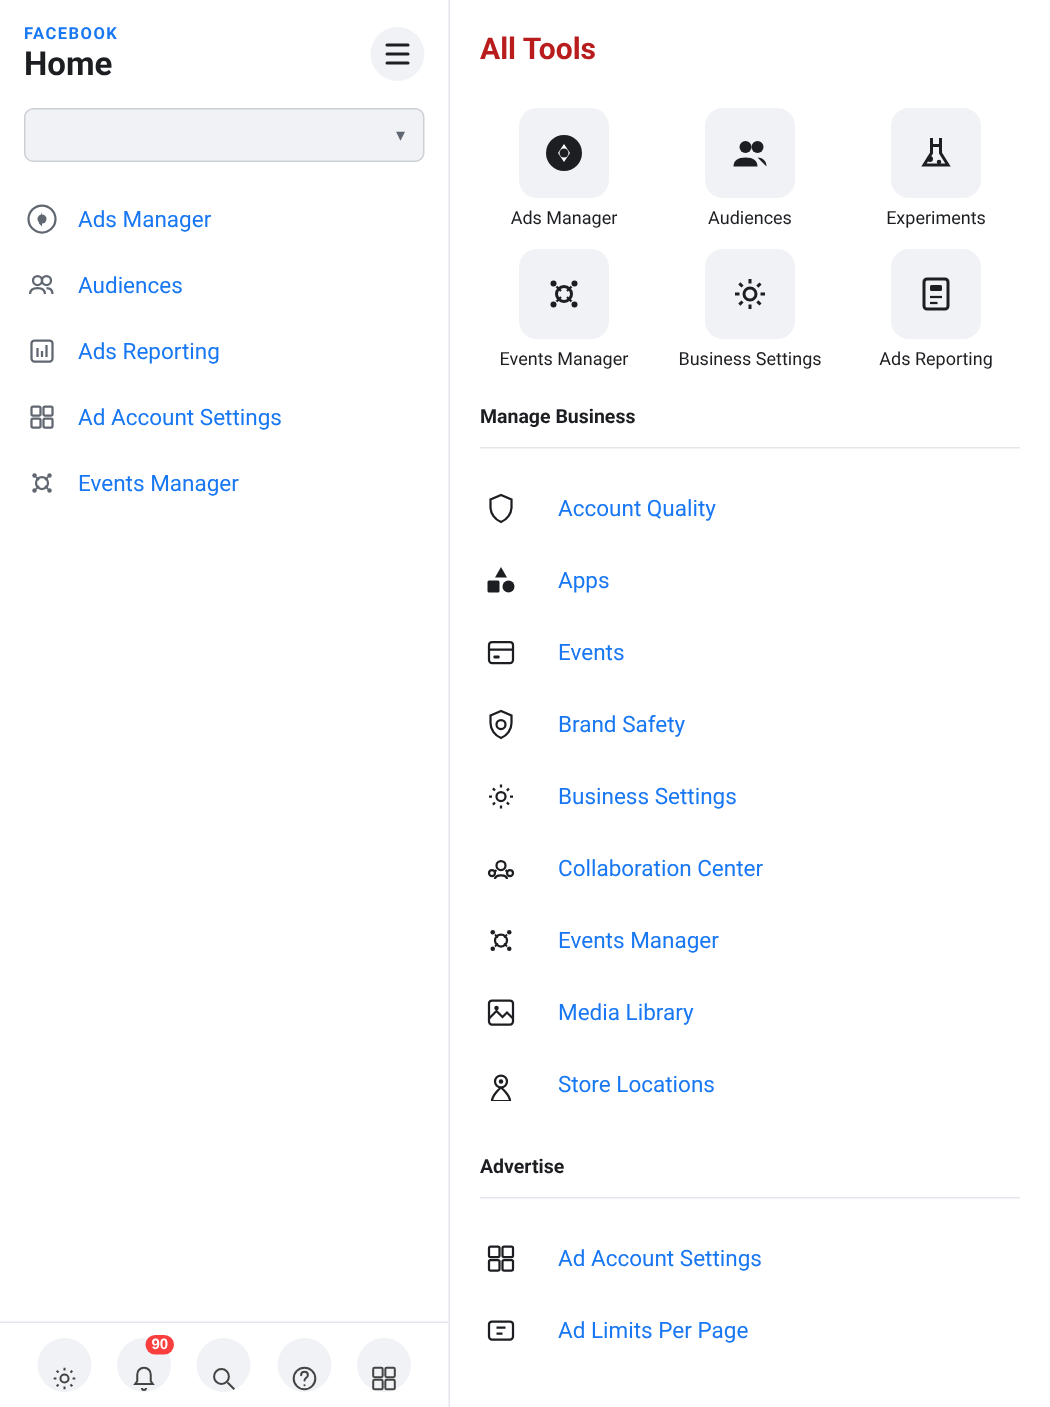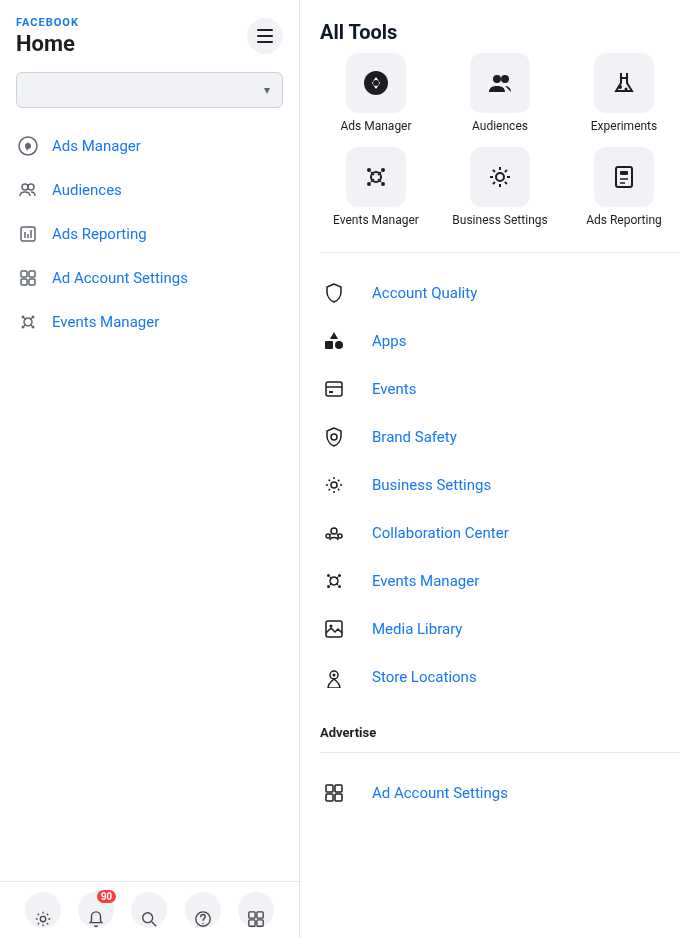--- a/index.html
+++ b/index.html
@@ -152,22 +152,22 @@
     
     .right-panel {
       flex: 1;
       overflow-y: auto;
       background: #fff;
       padding: 20px;
     }
     .panel-title {
       font-size: 20px;
       font-weight: 700;
-      color: #0f172a;
-      margin-bottom: 9px;
+      color: #b91c1c;
+      margin-bottom: 28px;
     }
     .section-label {
       font-size: 13px;
       font-weight: 700;
       color: #1c1e21;
       margin-bottom: 12px;
     }
 
     
     .shortcuts-grid {
@@ -438,20 +438,21 @@
             <rect x="10" y="8" width="8" height="4" rx="1" fill="#1c1e21"></rect>
             <line x1="10" y1="16" x2="18" y2="16" stroke="#1c1e21" stroke-width="1.5"></line>
             <line x1="10" y1="20" x2="15" y2="20" stroke="#1c1e21" stroke-width="1.5"></line>
           </svg>
         </div>
         <span class="shortcut-label">Ads Reporting</span>
       </div>
     </div>
 
     <div class="manage-section">
+      <div class="section-label">Manage Business</div>
       <div class="section-divider"></div>
 
       <div class="manage-item">
         <div class="manage-item-icon">
           <svg width="22" height="22" viewBox="0 0 22 22">
             <path d="M11 2L4 5v5c0 4.5 3 8.5 7 10 4-1.5 7-5.5 7-10V5L11 2z" fill="none" stroke="#1c1e21" stroke-width="1.5"></path>
           </svg>
         </div>
         <span class="manage-item-label">Account Quality</span>
       </div>
@@ -561,20 +562,30 @@
           <svg width="22" height="22" viewBox="0 0 22 22">
             <rect x="3" y="3" width="7" height="7" rx="1" fill="none" stroke="#1c1e21" stroke-width="1.5"></rect>
             <rect x="12" y="3" width="7" height="7" rx="1" fill="none" stroke="#1c1e21" stroke-width="1.5"></rect>
             <rect x="3" y="12" width="7" height="7" rx="1" fill="none" stroke="#1c1e21" stroke-width="1.5"></rect>
             <rect x="12" y="12" width="7" height="7" rx="1" fill="none" stroke="#1c1e21" stroke-width="1.5"></rect>
           </svg>
         </div>
         <span class="manage-item-label">Ad Account Settings</span>
       </div>
 
+      <div class="manage-item">
+        <div class="manage-item-icon">
+          <svg width="22" height="22" viewBox="0 0 22 22">
+            <rect x="3" y="5" width="16" height="12" rx="2" fill="none" stroke="#1c1e21" stroke-width="1.5"></rect>
+            <line x1="8" y1="9" x2="14" y2="9" stroke="#1c1e21" stroke-width="1.5"></line>
+            <line x1="8" y1="13" x2="12" y2="13" stroke="#1c1e21" stroke-width="1.5"></line>
+          </svg>
+        </div>
+        <span class="manage-item-label">Ad Limits Per Page</span>
+      </div>
 
       <div class="manage-item">
         <div class="manage-item-icon">
           
         </div>
 
       </div>
     </div>
   </div>
 </div>

